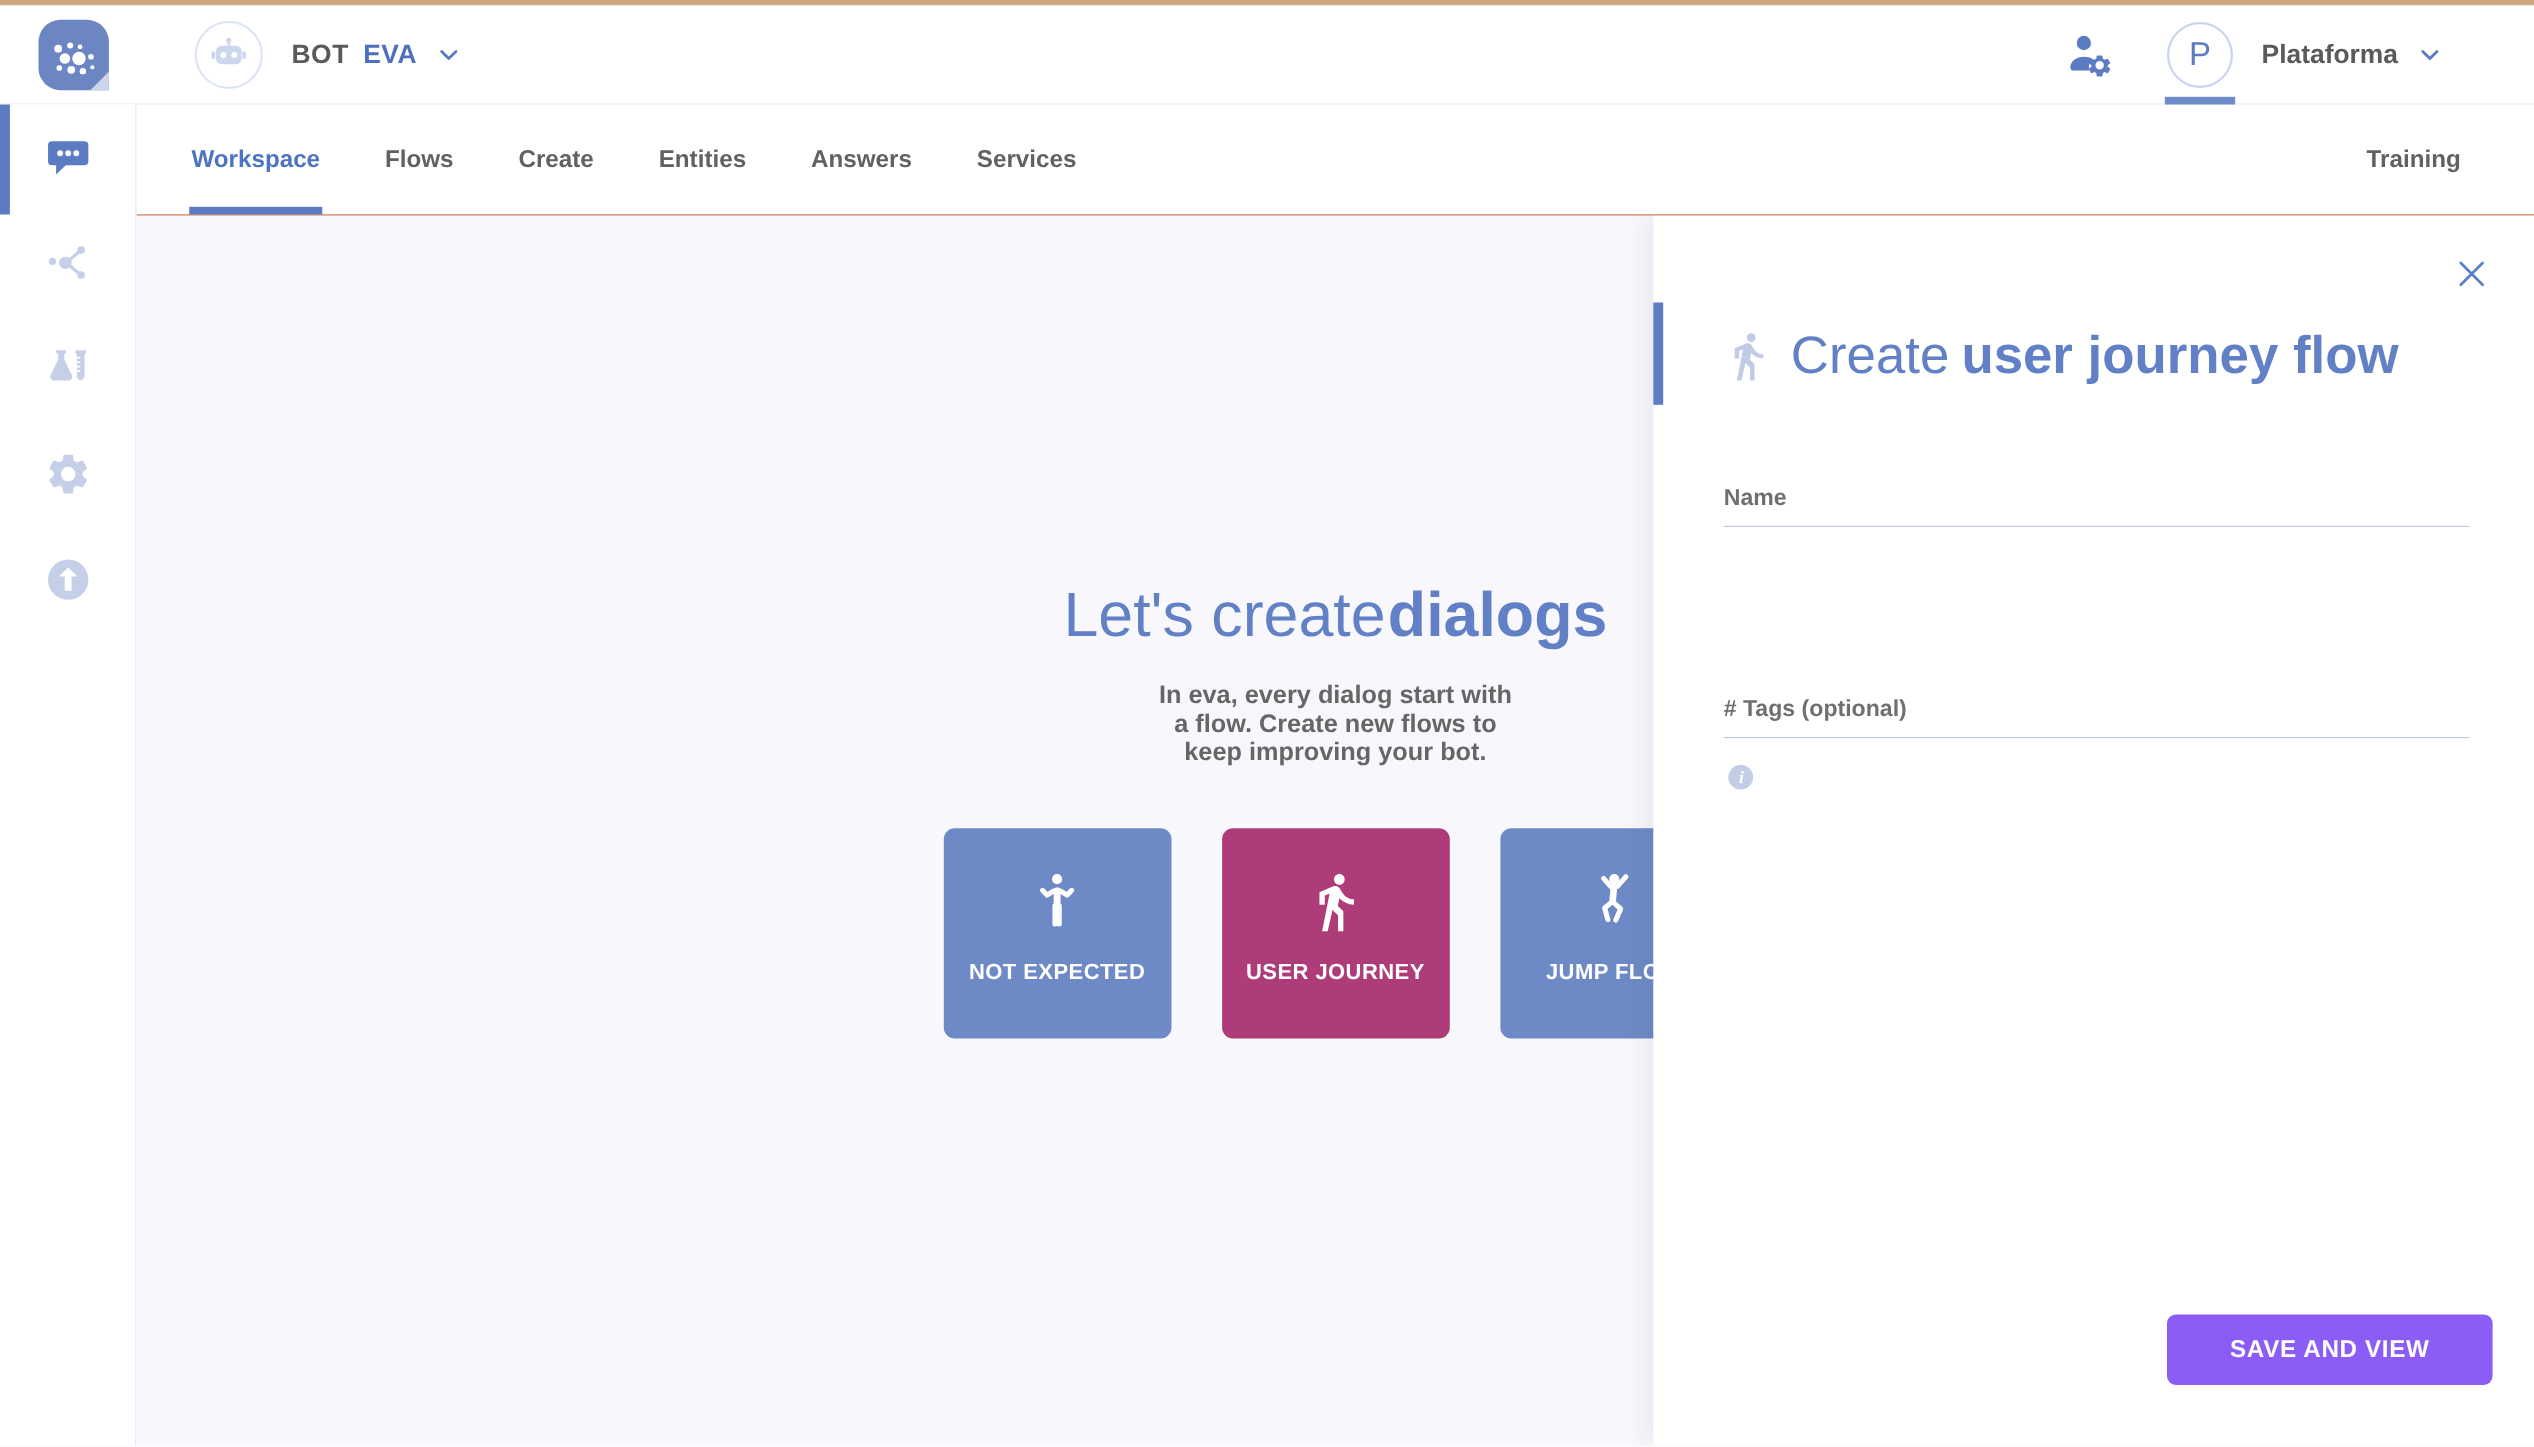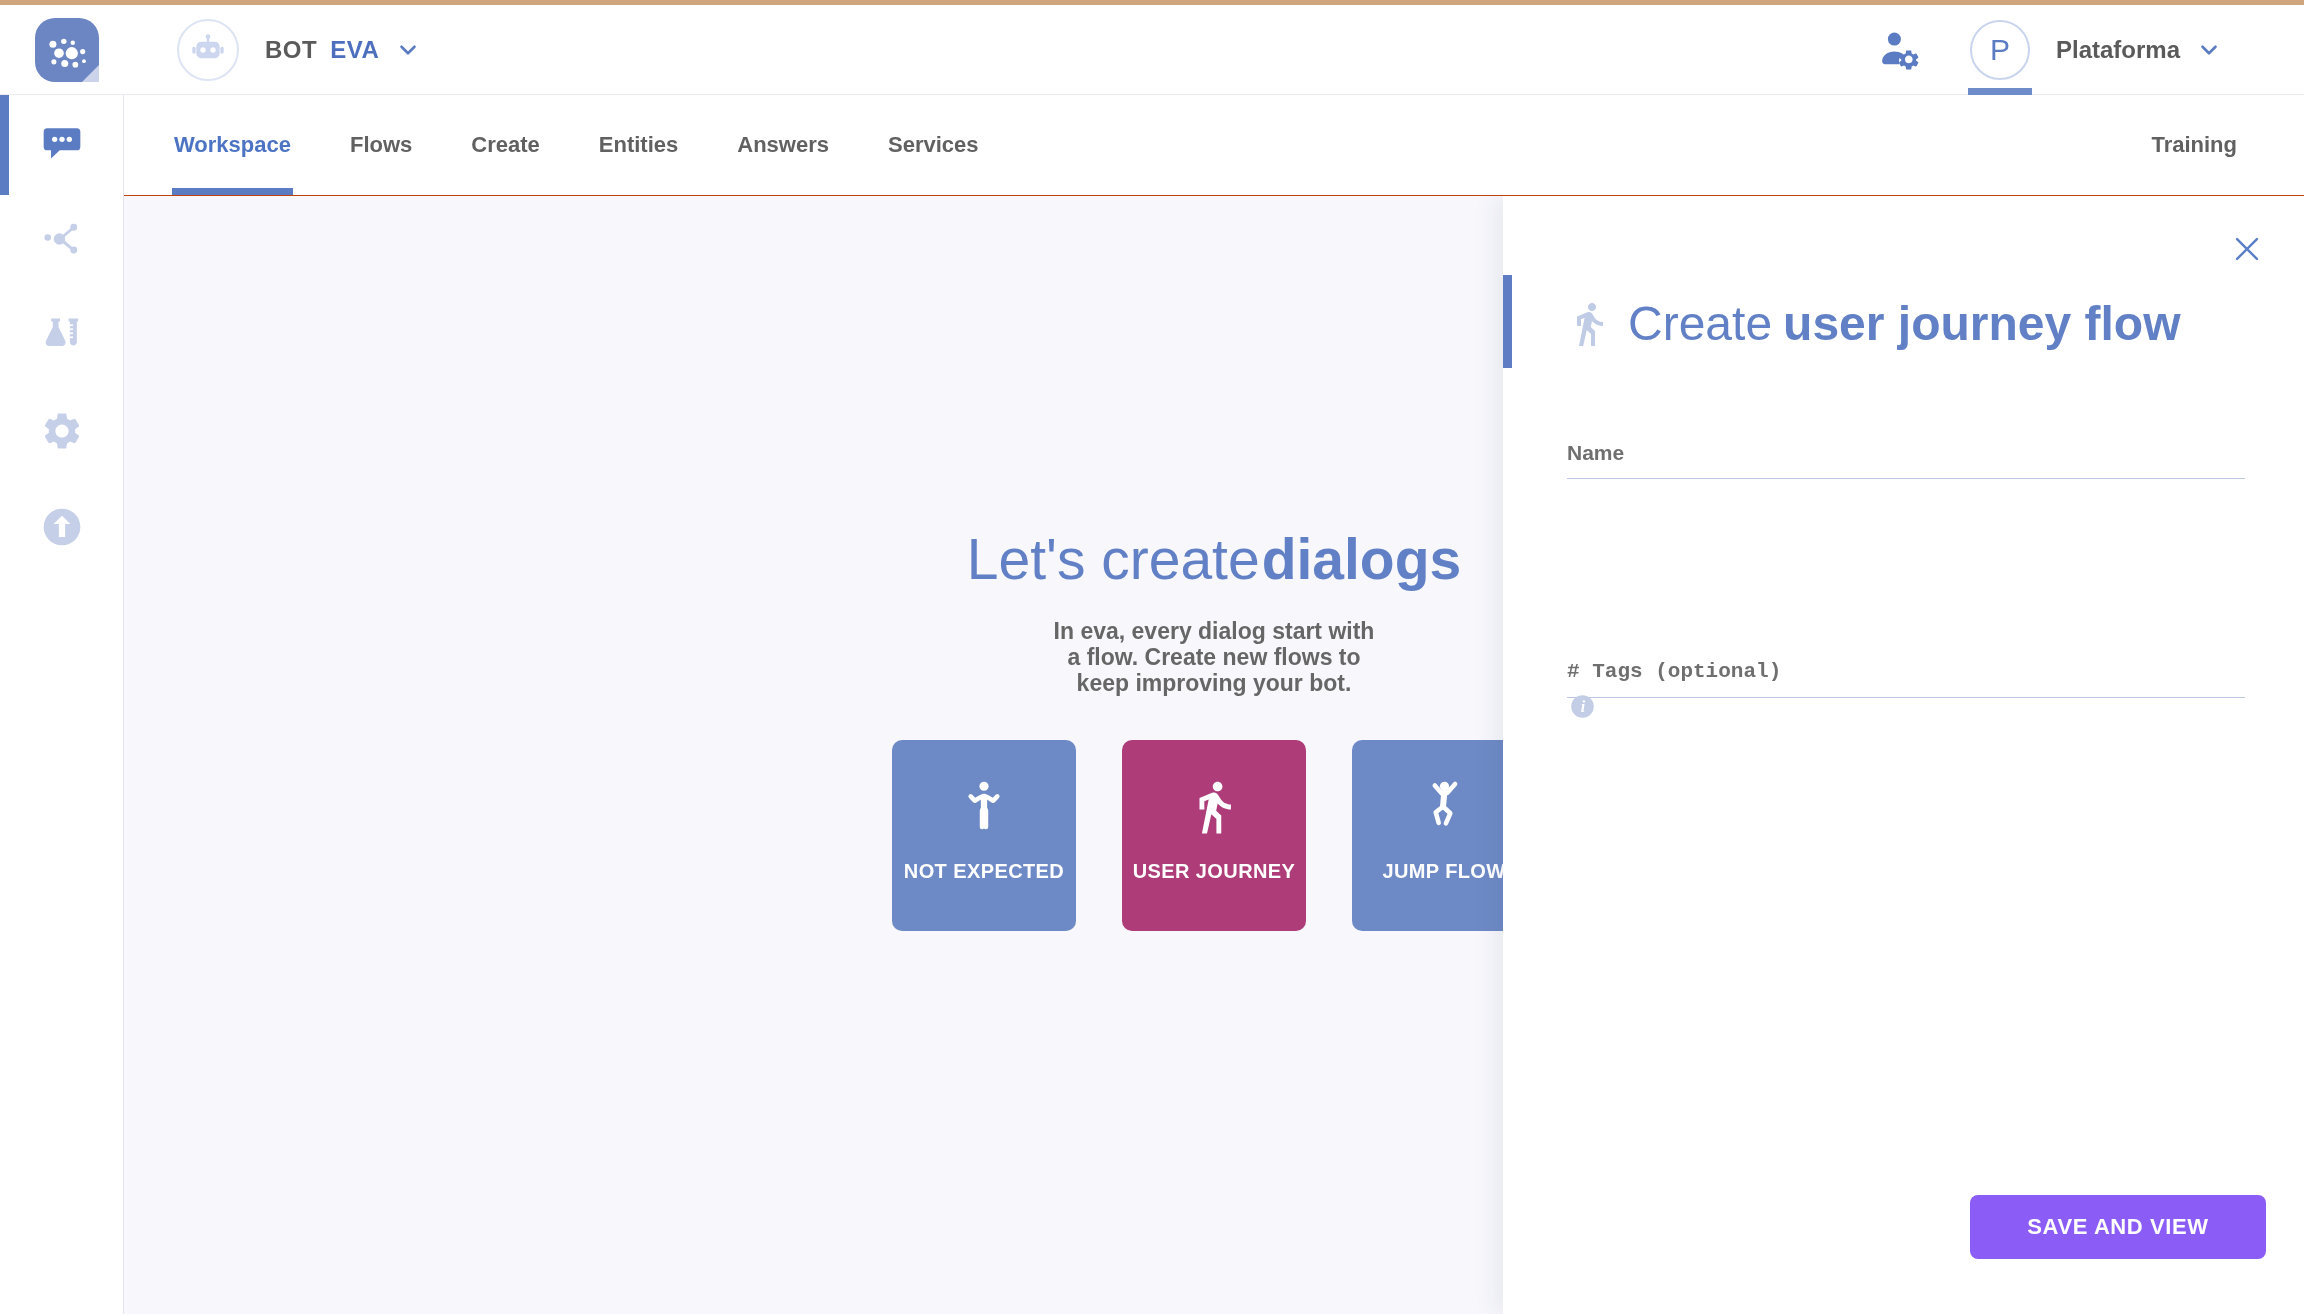--- a/index.html
+++ b/index.html
@@ -56,43 +56,43 @@
 
   .work-area { flex:1; position:relative; background:#f7f7fc; overflow:hidden; }
 
   .main-content { position:absolute; left:0; top:0; right:0; bottom:0;
                   display:flex; flex-direction:column; align-items:center; padding-top:330px; }
   .heading { font-size:57px; color:#6180c5; white-space:nowrap; }
   .heading .bold { font-weight:bold; margin-left:2px; }
   .subtitle { margin-top:26px; width:332px; text-align:center; font-size:23px;
               line-height:26px; font-weight:bold; color:#666; }
   .cards { margin-top:44px; display:flex; gap:46px; }
-  .card { width:184px; height:191px; border-radius:10px; color:#fff;
-          display:flex; flex-direction:column; align-items:center; cursor:pointer; flex:none; }
+  .card { width:207px; height:191px; border-radius:10px; color:#fff;
+          display:flex; flex-direction:column; align-items:center; cursor:pointer; flex:none;margin-top:13px; }
   .card.blue { background:#6e8ac6; }
   .card.magenta { background:#ad3c78; }
   .card svg { width:58px; height:58px; margin-top:38px; }
   .card-label { margin-top:24px; font-size:20px; font-weight:bold; letter-spacing:.4px; white-space:nowrap; }
 
   
   .panel { position:absolute; top:0; right:0; bottom:0; width:801px; background:#fff;
            box-shadow:-8px 0 22px rgba(40,50,90,.07); }
   .panel-close { position:absolute; top:36px; right:40px; width:34px; height:34px; cursor:pointer; }
   .panel-accent { position:absolute; left:0; top:79px; width:9px; height:93px; background:#5e7cc4; }
   .panel-title { position:absolute; left:62px; top:100px; display:flex; align-items:center;
                  font-size:48px; color:#6180c5; white-space:nowrap; }
   .panel-title svg { width:48px; height:48px; margin-right:15px; }
   .panel-title .bold { font-weight:bold; margin-left:11px; }
 
   .field { position:absolute; left:64px; width:678px; }
   .field input { width:100%; border:none; outline:none; border-bottom:1px solid #bcc6e0;
                  background:transparent; height:52px; font-size:21px; font-family:inherit;
                  font-weight:bold; color:#333; border-radius:0; }
   .field input::placeholder { color:#6f6f6f; opacity:1; font-weight:bold; }
-  .f-name { top:231px; } .f-desc { top:325px; } .f-tags { top:450px;font-family:Liberation Mono, monospace; }
+  .f-name { top:231px; } .f-desc { top:325px; } .f-tags { top:423px; }
   .info-icon { position:absolute; left:66px; top:497px; width:27px; height:27px; }
 
   .save-btn { position:absolute; right:38px; bottom:55px; width:296px; height:64px;
               background:#8b5cf6; color:#fff; border:none; border-radius:8px;
               font-size:22px; font-weight:bold; font-family:inherit; letter-spacing:.6px; cursor:pointer; }
 </style>
 </head>
 <body>
 
 <div class="top-accent"></div>

